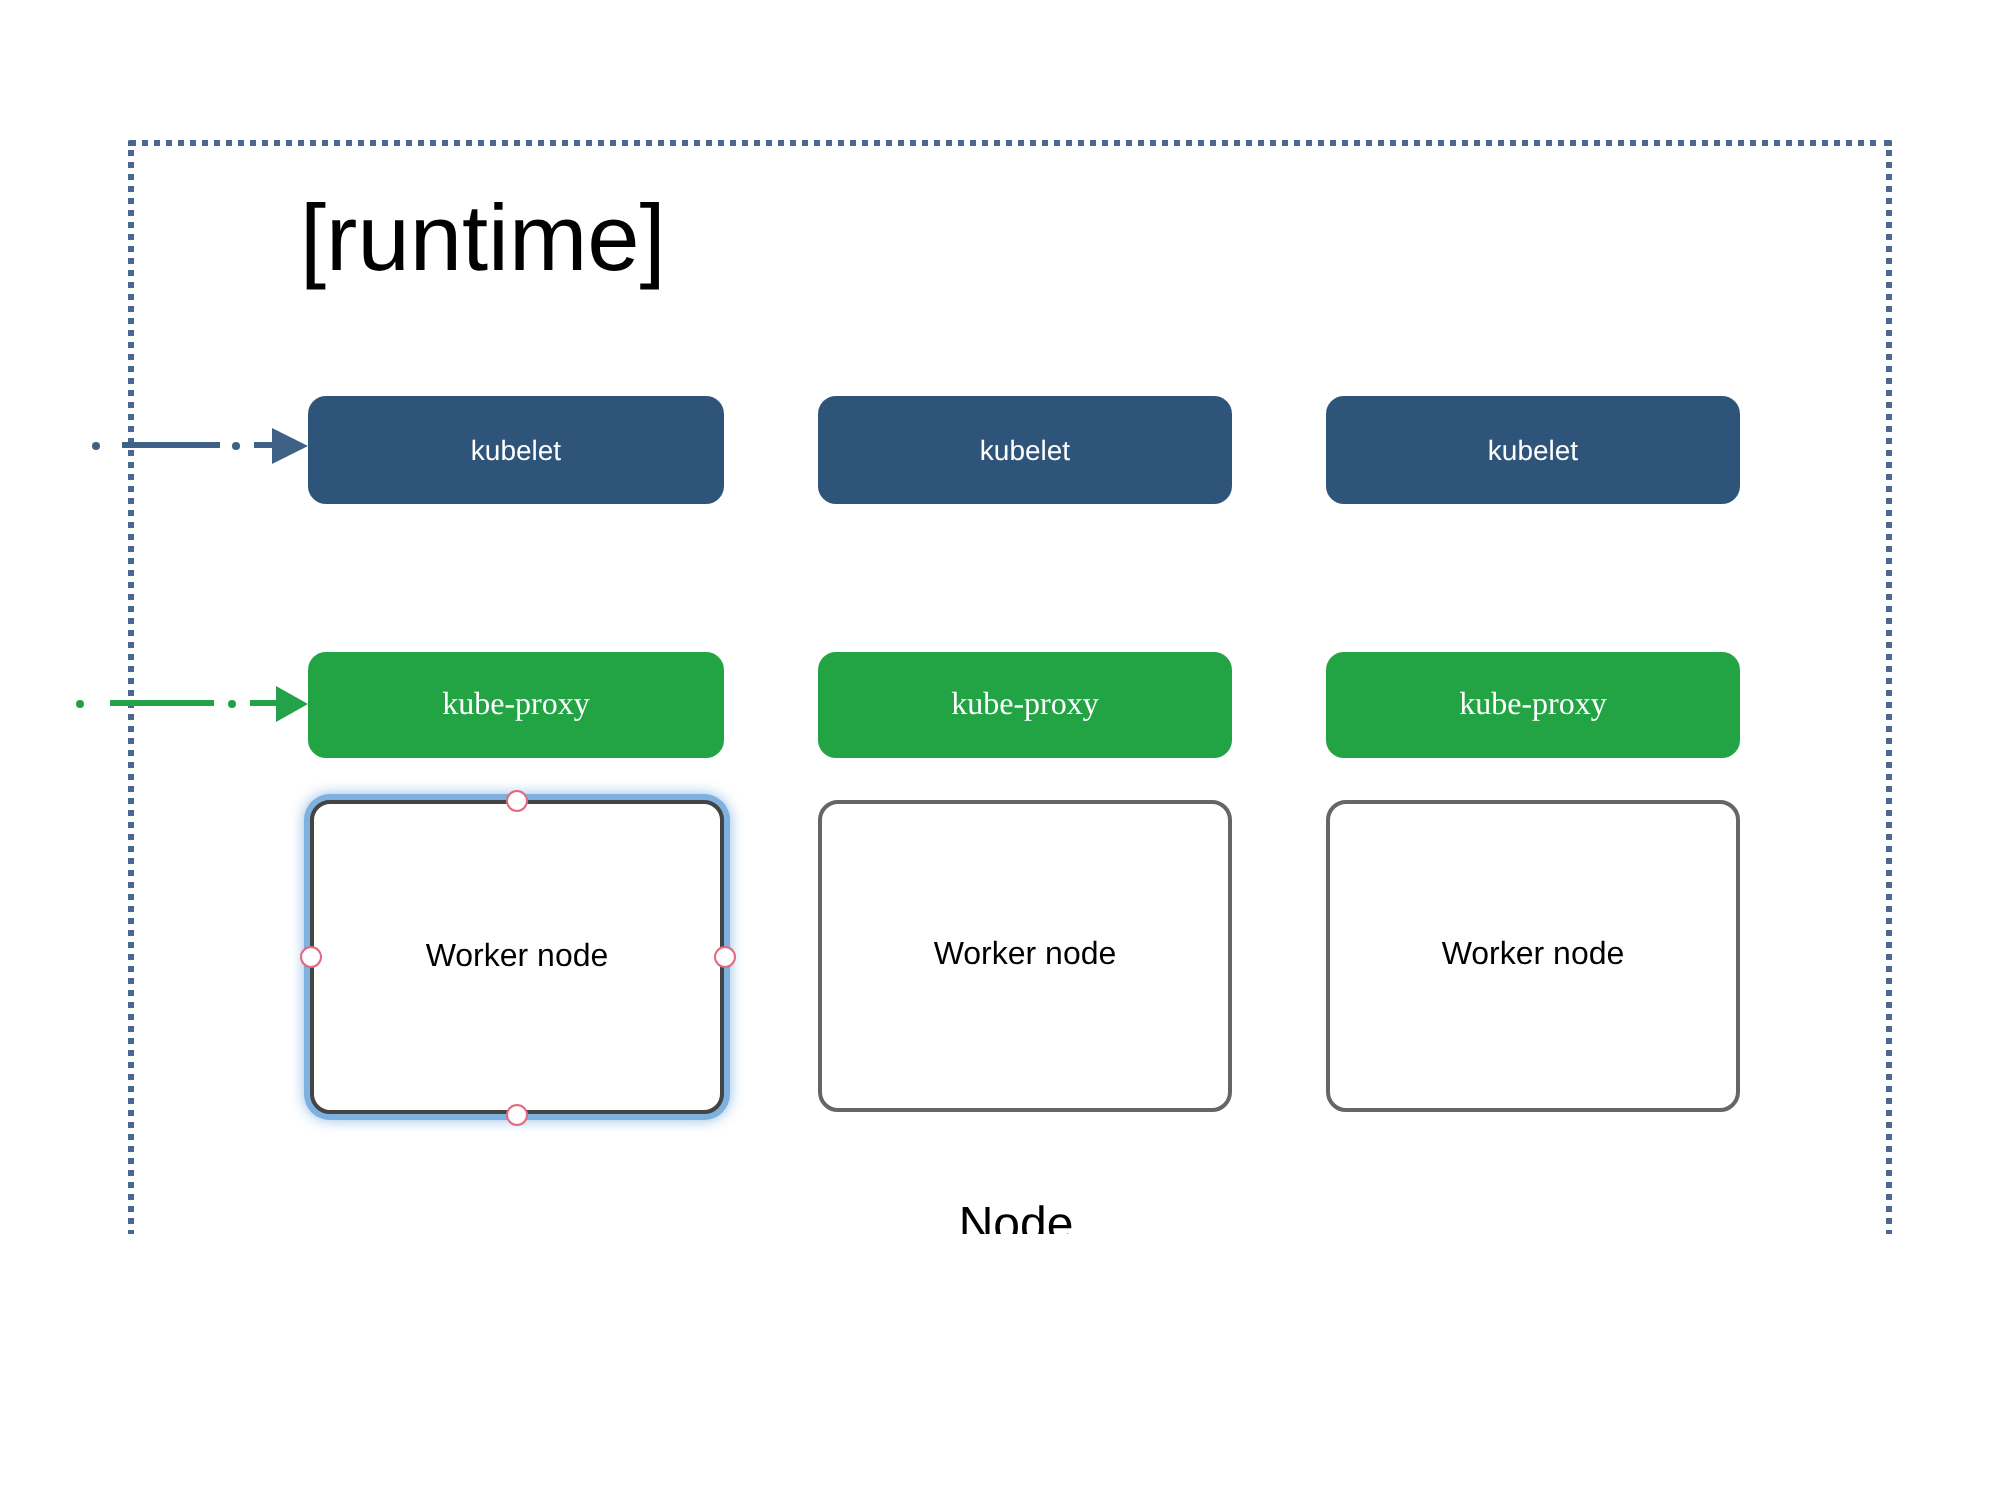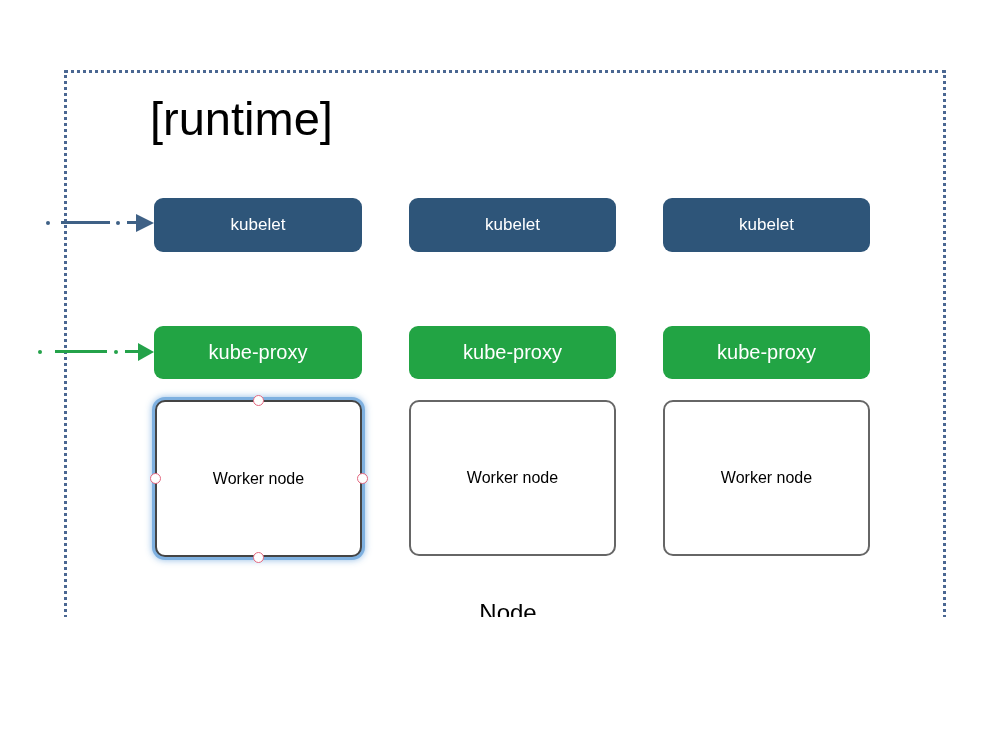--- a/index.html
+++ b/index.html
@@ -68,26 +68,27 @@
     border-radius: 9px;
     display: flex;
     align-items: center;
     justify-content: center;
     color: #ffffff;
     white-space: nowrap;
   }
   .comp.kubelet {
     background: #2e5579;
     height: 54px;
-    font-size: 17px;
+    font-size: 14px;
   }
   .comp.kubeproxy {
     background: #22a444;
     height: 53px;
-    font-size: 20px;
+    font-size: 16px;
+    font-family: Liberation Serif, serif;
   }
 
   
   .worker {
     position: absolute;
     box-sizing: border-box;
     background: #ffffff;
     border: 2.5px solid #666666;
     border-radius: 10px;
     display: flex;

